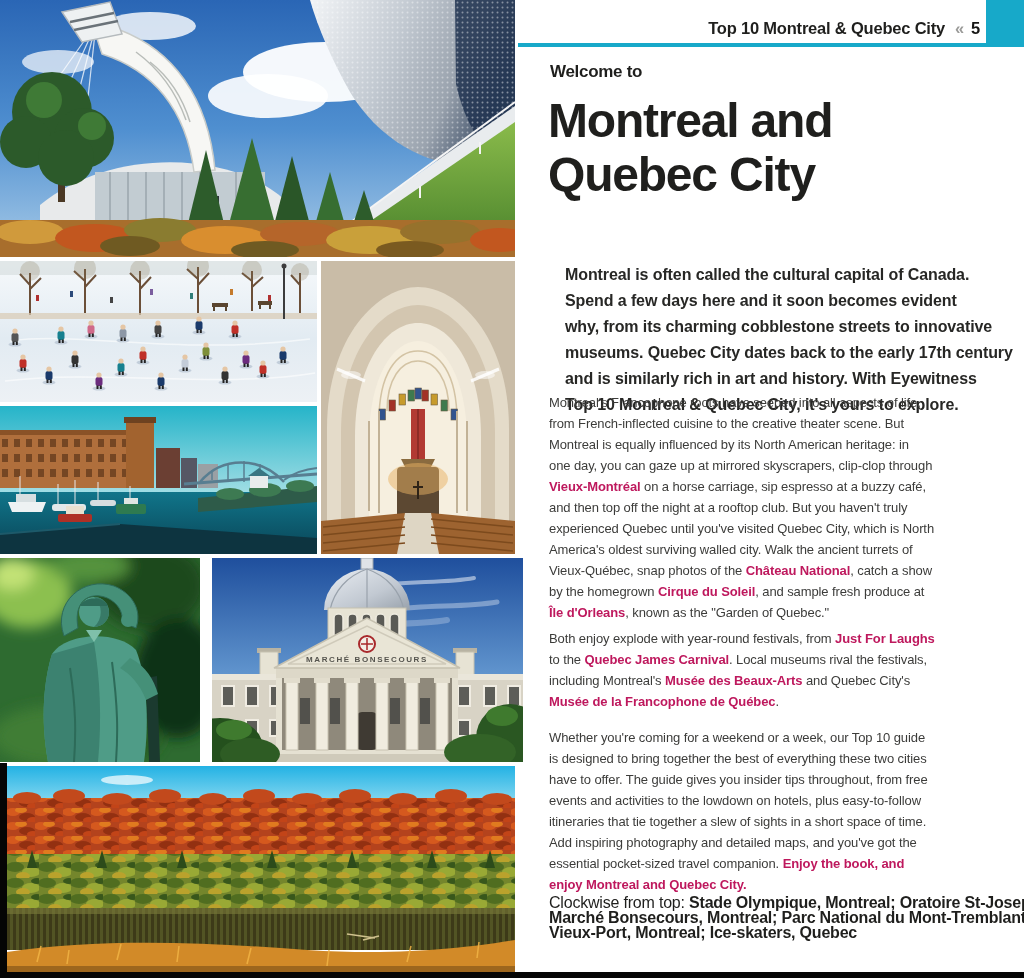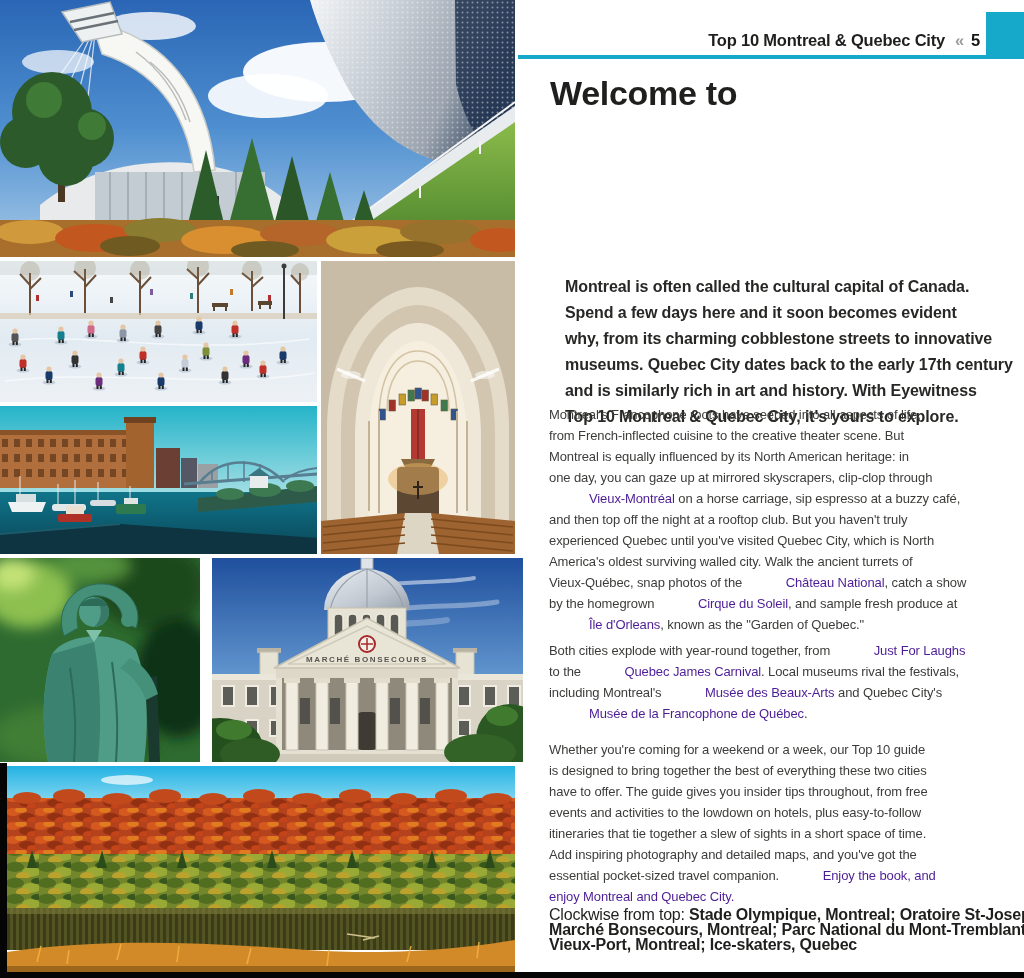--- a/index.html
+++ b/index.html
@@ -12,37 +12,37 @@
   .ph1{left:0;top:0;width:515px;height:257px;}
   .ph2{left:0;top:261px;width:317px;height:141px;}
   .ph3{left:321px;top:261px;width:194px;height:293px;}
   .ph4{left:0;top:406px;width:317px;height:148px;}
   .ph5{left:0;top:558px;width:200px;height:204px;}
   .ph6{left:204px;top:558px;width:311px;height:204px;padding-left:8px;}
   .ph7{left:7px;top:766px;width:508px;height:206px;}
   .edge-bottom{position:absolute;left:0;top:972px;width:1024px;height:6px;background:#050505;}
   .edge-left{position:absolute;left:0;top:763px;width:7px;height:215px;background:#050505;}
 
-  .content{position:absolute;left:515px;top:12px;width:509px;height:852px;}
+  .content{position:absolute;left:515px;top:0;width:509px;height:852px;}
   .pagehead{position:absolute;top:19px;right:44px;font-size:16.5px;font-weight:bold;
             color:#1f1f1d;letter-spacing:-0.2px;white-space:nowrap;}
   .pagehead .guille{color:#9a9a98;margin:0 7px 0 10px;font-weight:bold;}
   .pagehead .pnum{color:#161614;}
   .rule{position:absolute;top:43px;left:3px;right:0;height:4px;background:var(--accent,#17a9c9);}
   .corner{position:absolute;top:0;right:0;width:38px;height:47px;background:var(--accent,#17a9c9);}
 
-  .kicker{position:absolute;left:35px;top:62px;margin:0;font-size:34px;font-weight:bold;
+  .kicker{position:absolute;left:35px;top:62px;margin:0;font-size:17px;font-weight:bold;
           color:#1f1f1d;letter-spacing:-0.3px;}
   .title{position:absolute;left:33px;top:94px;margin:0;font-size:48px;line-height:54px;
          font-weight:bold;color:#1f1f1d;letter-spacing:-1.2px;white-space:pre-line;}
   .intro{position:absolute;left:34px;top:246px;margin:16px;font-size:16px;line-height:26px;
          font-weight:bold;color:#272725;letter-spacing:-0.1px;white-space:pre-line;width:470px;}
   .bodyp{position:absolute;left:34px;margin:0;font-size:13px;line-height:21px;
          color:#3c3c3a;letter-spacing:-0.1px;white-space:pre;}
-  .bodyp .b{font-weight:normal;color:#4c1d95;margin-left:40px;}
+  .bodyp .b{font-weight:bold;color:#be185d;}
   .p1{top:392px;} .p2{top:628px;} .p3{top:727px;}
   .caption{position:absolute;left:34px;top:895px;margin:0;font-size:16px;line-height:15px;
            color:#1f1f1d;letter-spacing:-0.2px;white-space:pre;}
   .caption .cap-prefix{font-weight:normal;}
   .caption .b{font-weight:bold;}
 </style>
 </head>
 <body>
 
 <div class="page">
@@ -587,39 +587,41 @@
   </figure>
 
   <div class="content">
     <div class="pagehead">
       <span>Top 10 Montreal &amp; Quebec City</span><span class="guille">«</span><span class="pnum">5</span>
     </div>
     <div class="rule"></div>
     <div class="corner"></div>
 
     <h2 class="kicker">Welcome to</h2>
+    <h1 class="title">Montreal and
+Quebec City</h1>
 
     <p class="intro">Montreal is often called the cultural capital of Canada.
 Spend a few days here and it soon becomes evident
 why, from its charming cobblestone streets to innovative
 museums. Quebec City dates back to the early 17th century
 and is similarly rich in art and history. With Eyewitness
 Top 10 Montreal &amp; Quebec City, it's yours to explore.</p>
     <p class="bodyp p1"><span>Montreal's Francophone roots have seeped into all aspects of life,
 from French-inflected cuisine to the creative theater scene. But
 Montreal is equally influenced by its North American heritage: in
 one day, you can gaze up at mirrored skyscrapers, clip-clop through
 </span><span class="b">Vieux-Montréal</span><span> on a horse carriage, sip espresso at a buzzy café,
 and then top off the night at a rooftop club. But you haven't truly
 experienced Quebec until you've visited Quebec City, which is North
 America's oldest surviving walled city. Walk the ancient turrets of
 Vieux-Québec, snap photos of the </span><span class="b">Château National</span><span>, catch a show
 by the homegrown </span><span class="b">Cirque du Soleil</span><span>, and sample fresh produce at
 </span><span class="b">Île d'Orleans</span><span>, known as the "Garden of Quebec."</span></p>
-    <p class="bodyp p2"><span>Both cities explode with year-round together, from </span><span class="b">Just For Laughs</span><span>
+    <p class="bodyp p2"><span>Both enjoy explode with year-round festivals, from </span><span class="b">Just For Laughs</span><span>
 to the </span><span class="b">Quebec James Carnival</span><span>. Local museums rival the festivals,
 including Montreal's </span><span class="b">Musée des Beaux-Arts</span><span> and Quebec City's
 </span><span class="b">Musée de la Francophone de Québec</span><span>.</span></p>
     <p class="bodyp p3"><span>Whether you're coming for a weekend or a week, our Top 10 guide
 is designed to bring together the best of everything these two cities
 have to offer. The guide gives you insider tips throughout, from free
 events and activities to the lowdown on hotels, plus easy-to-follow
 itineraries that tie together a slew of sights in a short space of time.
 Add inspiring photography and detailed maps, and you've got the
 essential pocket-sized travel companion. </span><span class="b">Enjoy the book, and

